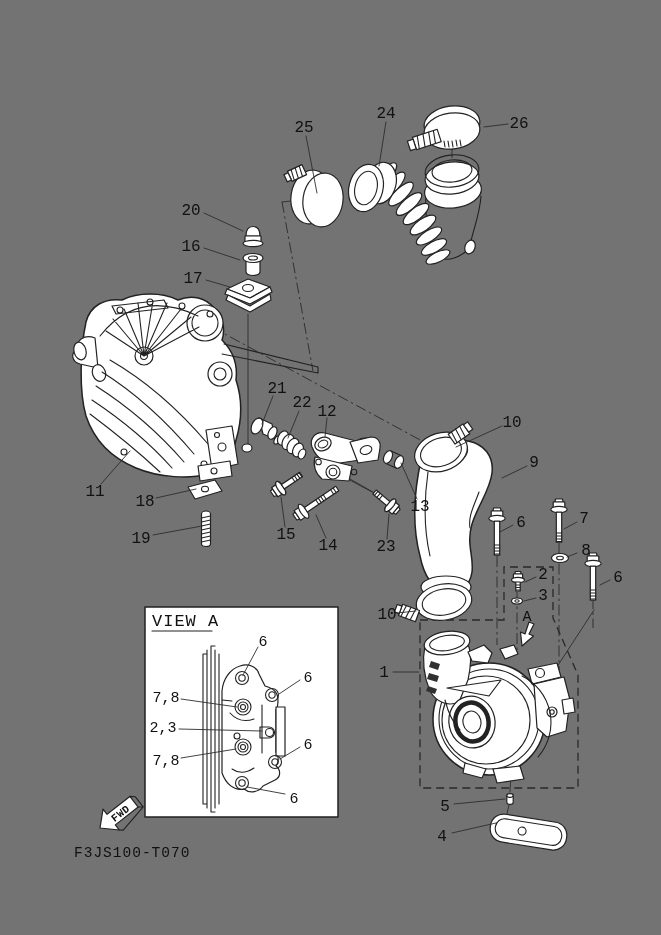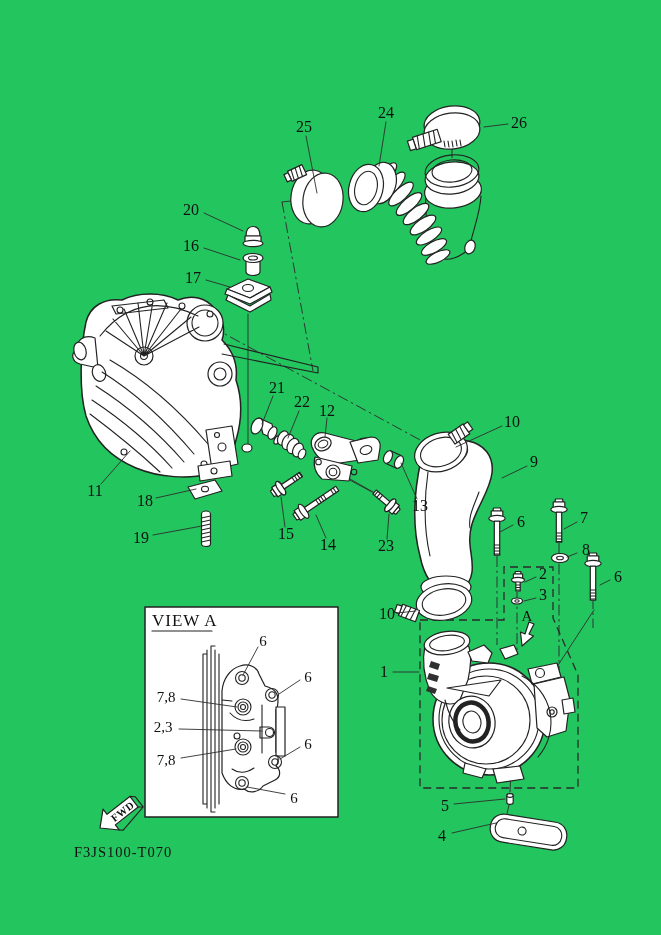--- a/index.html
+++ b/index.html
@@ -1,17 +1,17 @@
 <!DOCTYPE html>
 <html><head>
 <meta charset="utf-8">
 <style>
   html,body{margin:0;padding:0;background:#fff;}
-  .stage{position:relative;width:661px;height:935px;background:#22c55e;overflow:hidden;
-         font-family:Liberation Serif, serif;}
+  .stage{position:relative;width:661px;height:935px;background:#737373;overflow:hidden;
+         font-family:Liberation Mono, monospace;}
   svg{position:absolute;left:0;top:0;}
   .p   {fill:#ffffff;stroke:#222222;stroke-width:1.2;stroke-linejoin:round;stroke-linecap:round;}
   .pw  {fill:#ffffff;stroke:#222222;stroke-width:1.5;stroke-linejoin:round;}
   .ln  {fill:none;stroke:#222222;stroke-width:1.1;stroke-linecap:round;stroke-linejoin:round;}
   .thk {fill:none;stroke:#222222;stroke-width:4.5;}
   .thin{fill:none;stroke:#2e2e2e;stroke-width:0.9;stroke-linecap:round;}
   .dash{fill:none;stroke:#2e2e2e;stroke-width:0.95;stroke-dasharray:11 3.5 2.5 3.5;}
   .boxdash{fill:none;stroke:#2a2a2a;stroke-width:1.3;stroke-dasharray:8 5;}
   .cast{fill:#303030;stroke:none;}
   text{fill:#111111;}

